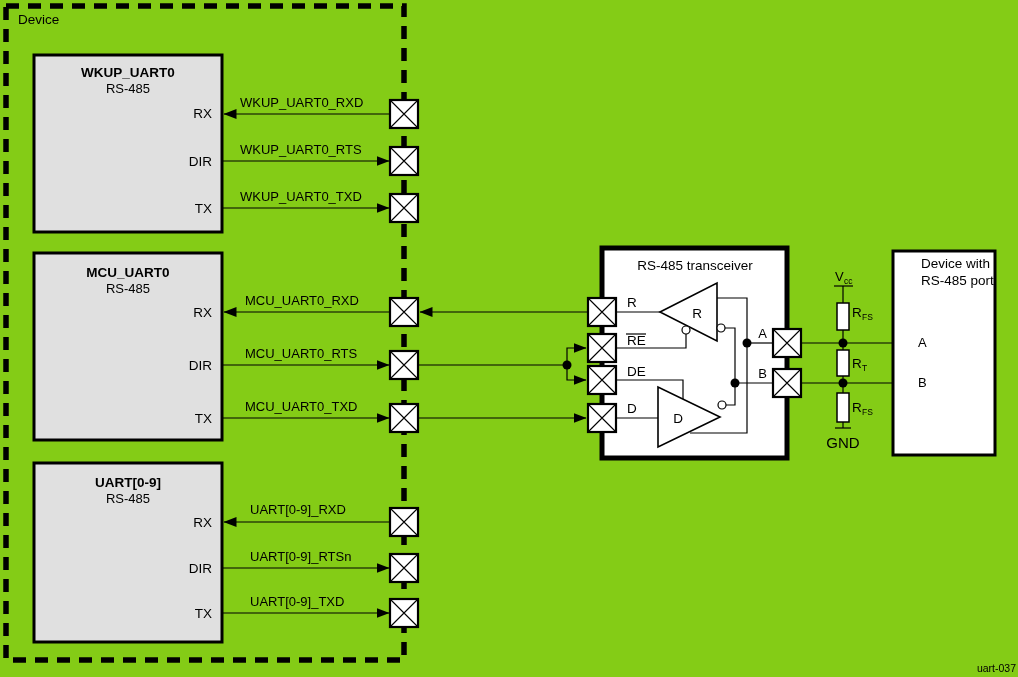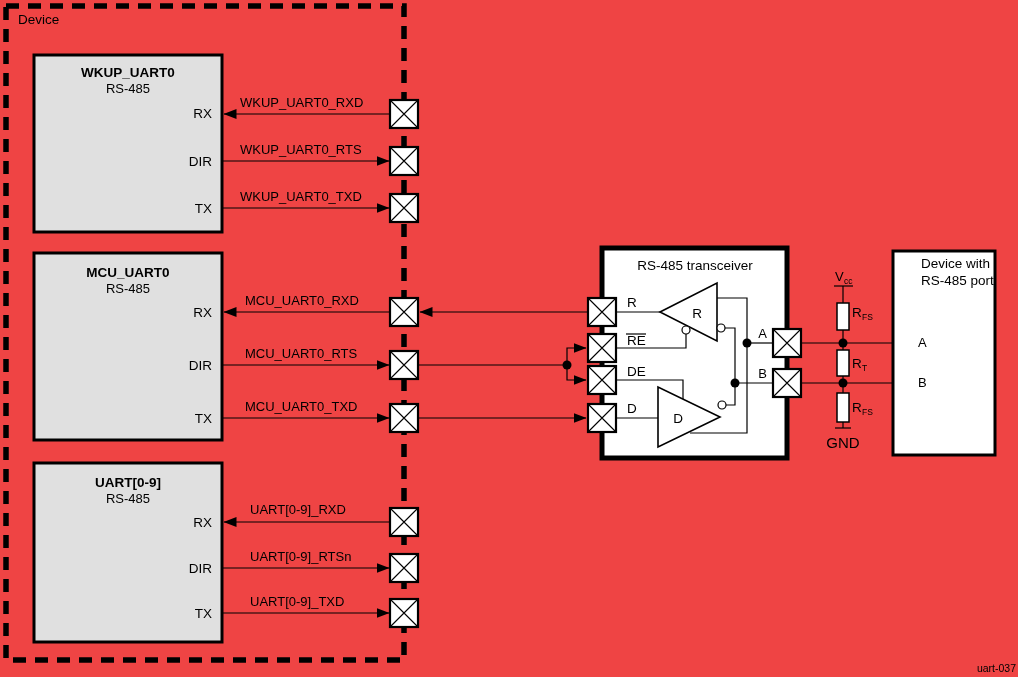--- a/index.html
+++ b/index.html
@@ -1,16 +1,16 @@
 <!DOCTYPE html>
 <html><head>
 <meta charset="utf-8">
 <style>
   html,body{margin:0;padding:0;background:#ffffff;}
-  .stage{width:1018px;height:677px;position:relative;background:#ef4444;}
+  .stage{width:1018px;height:677px;position:relative;background:#84cc16;}
   svg{display:block;}
   text{font-family:"Liberation Sans","DejaVu Sans",sans-serif;fill:#000;}
   .t13{font-size:13px;}
   .t135{font-size:13.5px;}
   .bold{font-weight:bold;}
   .sub{font-size:8.5px;}
   .small{font-size:10.5px;}
   .gnd{font-size:15px;}
   .mid{text-anchor:middle;}
   .end{text-anchor:end;}

